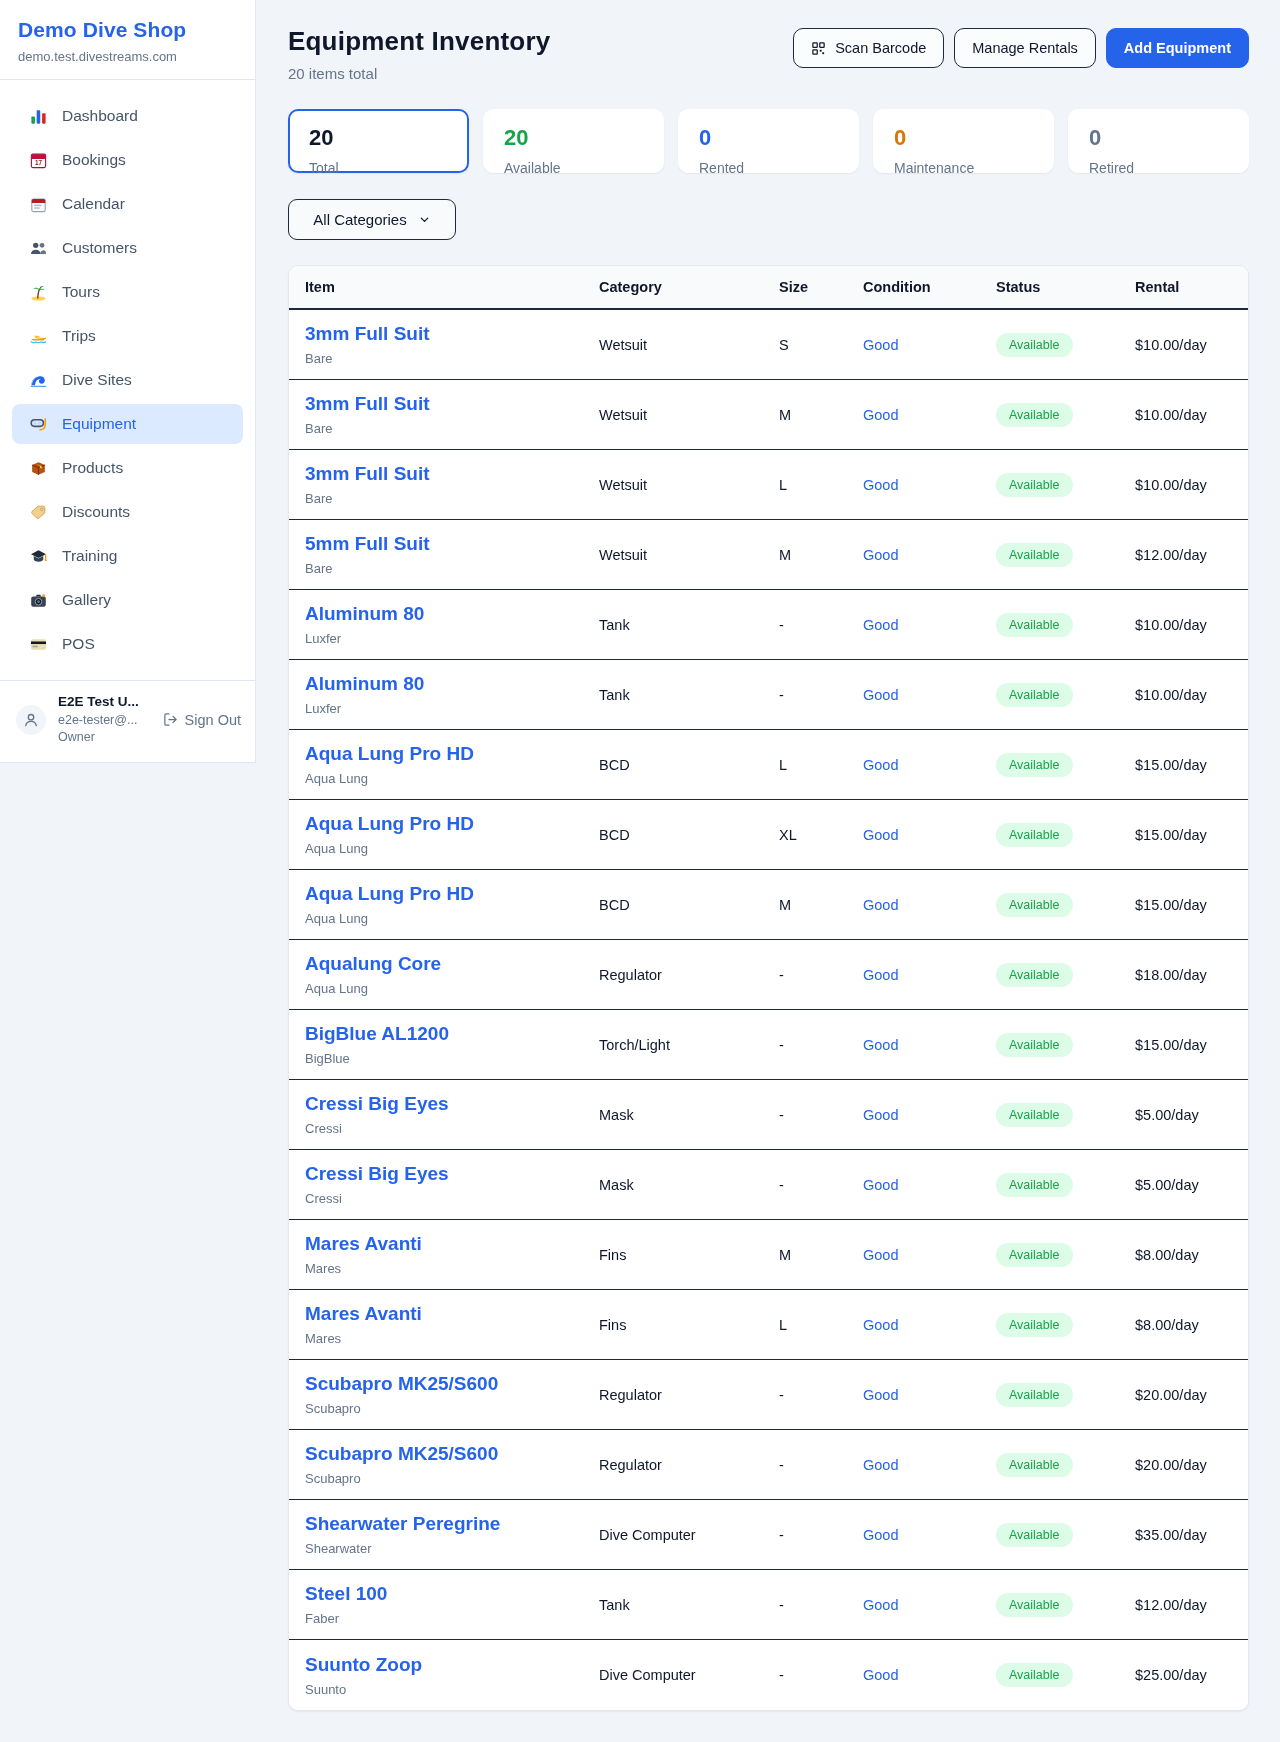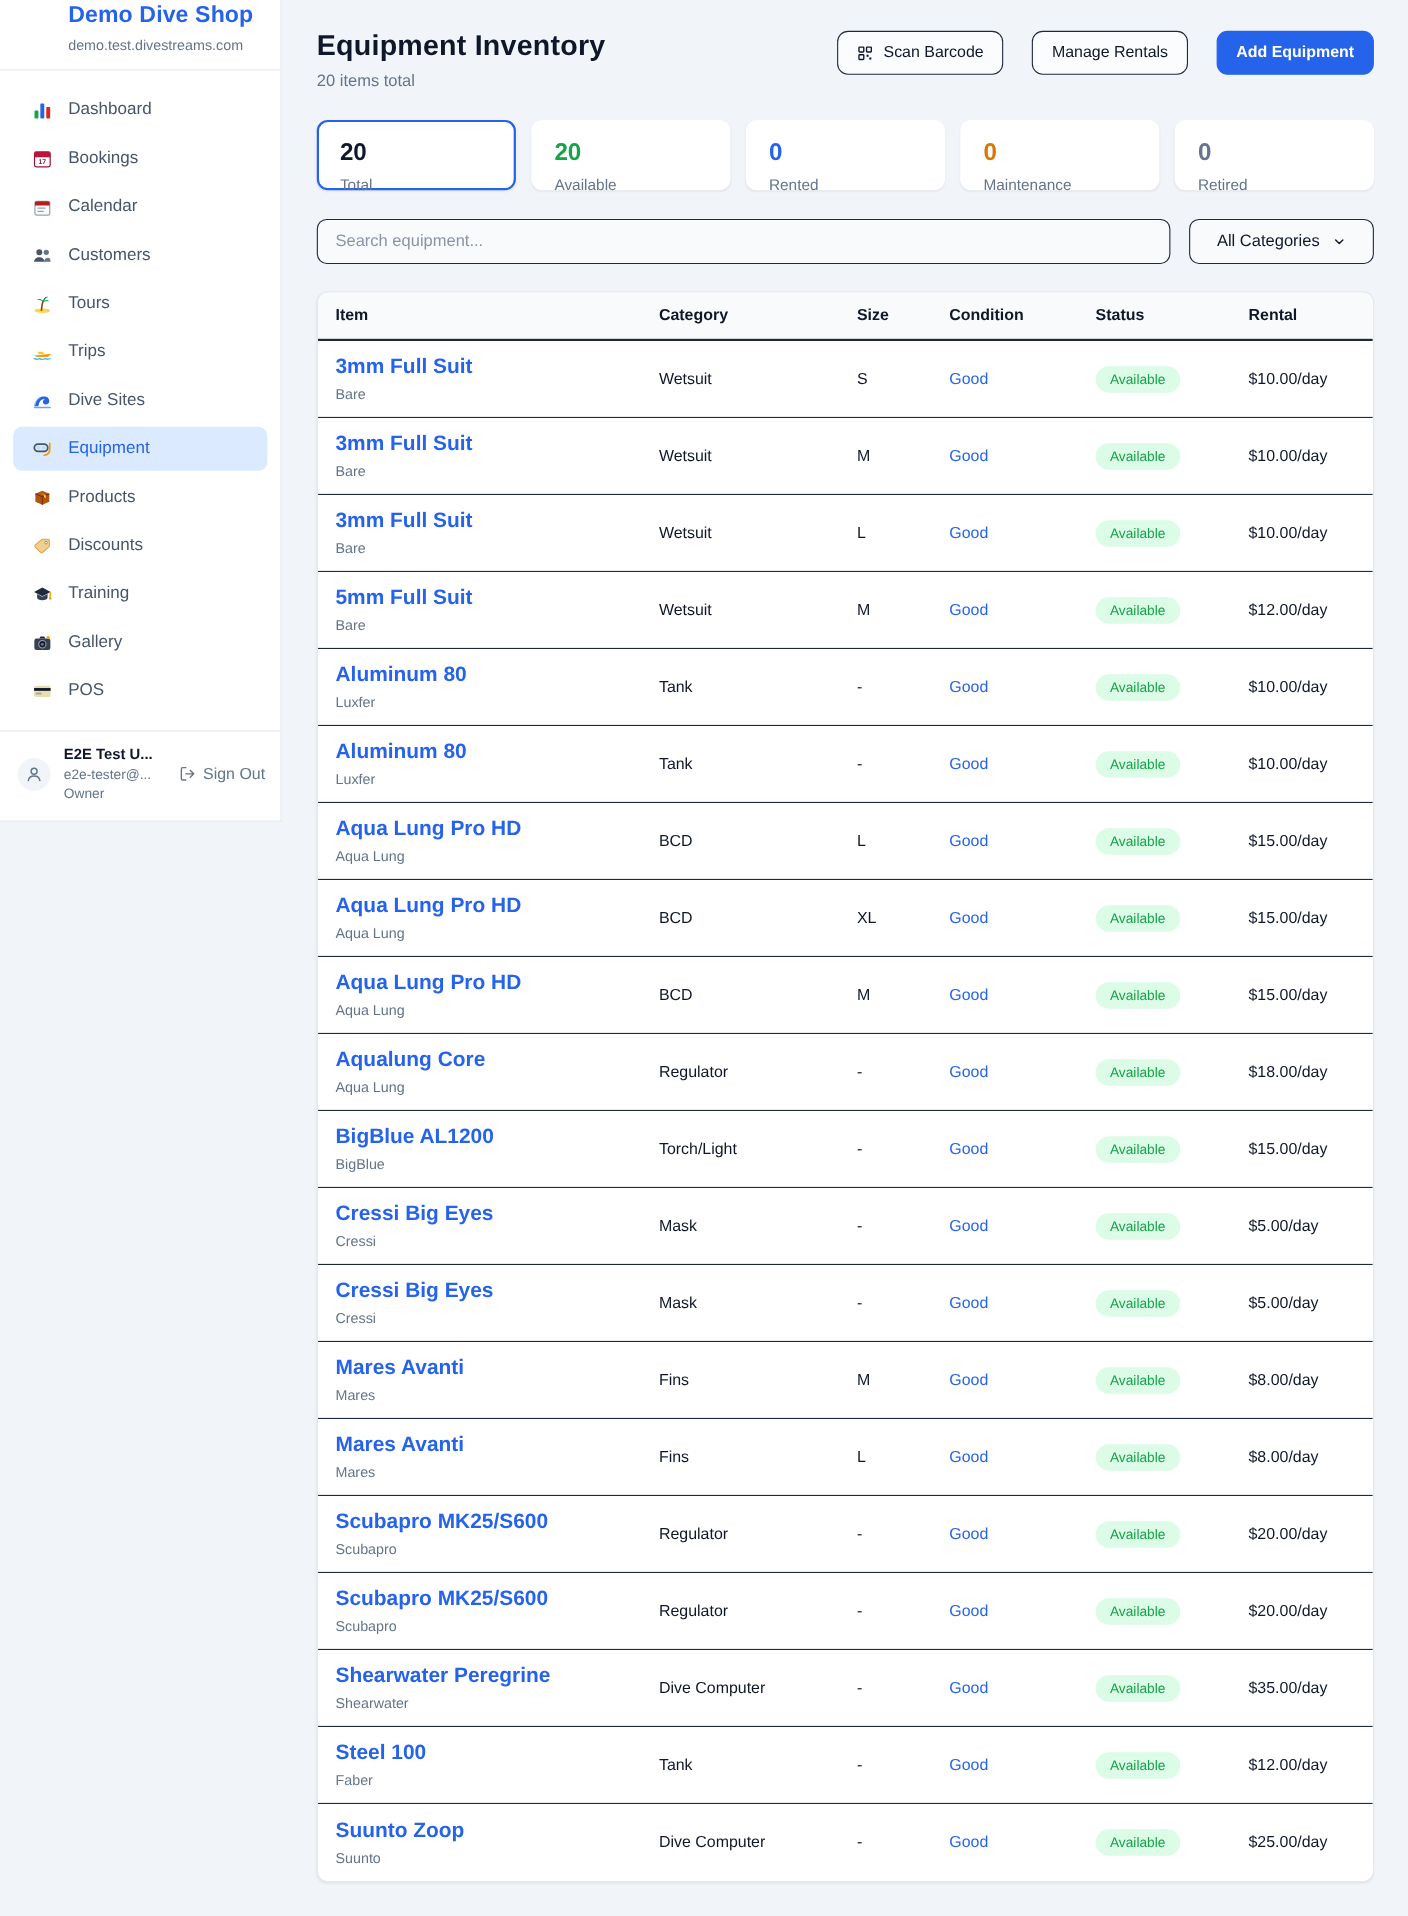--- a/index.html
+++ b/index.html
@@ -14,21 +14,21 @@
   svg { display:block; }
 
   
   .sidebar {
     position:absolute; left:0; top:0; width:256px;
     background:#ffffff;
     border-right:1px solid #e2e8f0;
     border-bottom:1px solid #e2e8f0;
     padding-bottom:2px;
   }
-  .brand-block { padding:2px 18px 15px 18px;margin-left:44px; }
+  .brand-block { padding:18px 18px 15px 18px; }
   .brand { font-size:21px; font-weight:700; color:#2563eb; letter-spacing:.1px; }
   .brand-domain { font-size:13px; color:#64748b; margin-top:7px; }
   .side-divider { border-top:1px solid #e2e8f0; }
   .nav { padding:16px 12px 12px 12px; }
   .nav-item {
     display:flex; align-items:center; gap:14px;
     height:40px; margin-bottom:4px; padding:0 17px;
     border-radius:8px; cursor:pointer;
     color:#475569; font-size:15.5px;
   }
@@ -53,21 +53,21 @@
     margin-left:auto; display:flex; align-items:flex-start; gap:7px;
     color:#64748b; font-size:14.5px; cursor:pointer; white-space:nowrap;
   }
 
   
   .main { position:absolute; left:256px; top:0; width:1024px; padding:26px 31px 0 32px; }
 
   .page-head { display:flex; align-items:flex-start; justify-content:space-between; }
   .page-title { font-size:26px; font-weight:700; color:#0f172a; letter-spacing:.2px; }
   .page-sub { font-size:15px; color:#64748b; margin-top:8px; }
-  .head-actions { display:flex; gap:26px; margin-top:2px; }
+  .head-actions { display:flex; gap:10px; margin-top:2px; }
   .btn {
     height:40px; padding:0 17px; border-radius:10px;
     background:#fbfcfd; border:1px solid #1e293b;
     font-size:14.5px; font-weight:500; color:#0f172a;
     display:inline-flex; align-items:center; gap:9px; cursor:pointer;
     font-family:"Liberation Sans", sans-serif;
   }
   .btn-primary { background:#2563eb; border-color:#2563eb; color:#ffffff; font-weight:600; }
 
   
@@ -372,21 +372,20 @@
       <div class="stat-value" style="color: rgb(217, 119, 6);">0</div>
       <div class="stat-label">Maintenance</div>
     </div>
       <div class="stat">
       <div class="stat-value" style="color: rgb(100, 116, 139);">0</div>
       <div class="stat-label">Retired</div>
     </div>
     </div>
 
   <div class="filter-row">
-    <input class="search-input" type="text" placeholder="Search equipment..." style="">
     <div class="category-select">
       <span>All Categories</span>
       <svg width="13" height="13">
           <use href="#ico-chevron-down"></use>
         </svg>
     </div>
   </div>
 
   <div class="table-card">
     <div class="t-row t-head">

